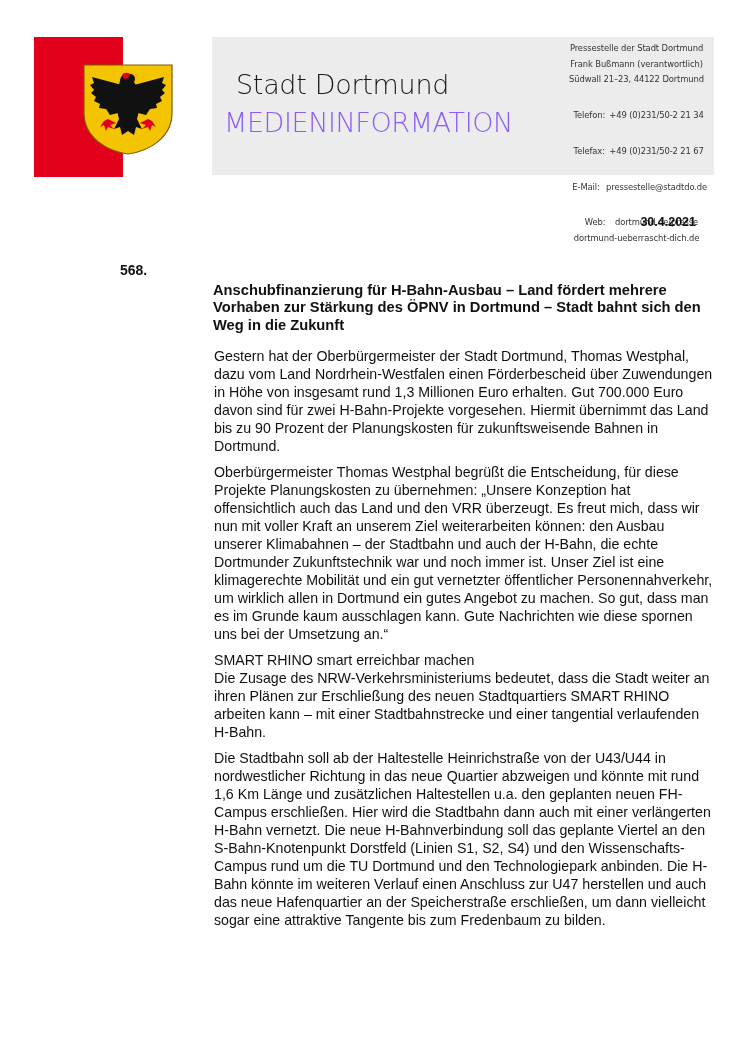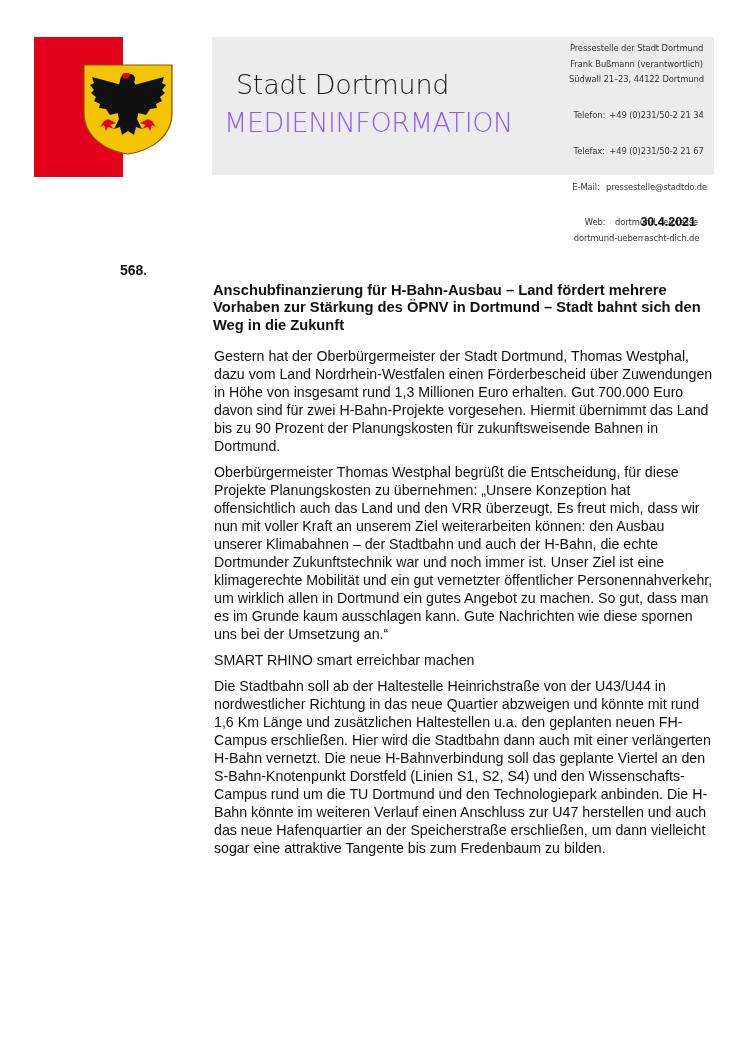--- a/index.html
+++ b/index.html
@@ -63,15 +63,16 @@
 <div class="date">30.4.2021</div>
 <div class="number">568.</div>
 
 <div class="headline">Anschubfinanzierung für H-Bahn-Ausbau – Land fördert mehrere Vorhaben zur Stärkung des ÖPNV in Dortmund – Stadt bahnt sich den Weg in die Zukunft</div>
 
 <div class="body">
   <p>Gestern hat der Oberbürgermeister der Stadt Dortmund, Thomas Westphal, dazu vom Land Nordrhein-Westfalen einen Förderbescheid über Zuwendungen in Höhe von insgesamt rund 1,3 Millionen Euro erhalten. Gut 700.000 Euro davon sind für zwei H-Bahn-Projekte vorgesehen. Hiermit übernimmt das Land bis zu 90 Prozent der Planungskosten für zukunftsweisende Bahnen in Dortmund.</p>
   <p>Oberbürgermeister Thomas Westphal begrüßt die Entscheidung, für diese Projekte Planungskosten zu übernehmen: „Unsere Konzeption hat offensichtlich auch das Land und den VRR überzeugt. Es freut mich, dass wir nun mit voller Kraft an unserem Ziel weiterarbeiten können: den Ausbau unserer Klimabahnen – der Stadtbahn und auch der H-Bahn, die echte Dortmunder Zukunftstechnik war und noch immer ist. Unser Ziel ist eine klimagerechte Mobilität und ein gut vernetzter öffentlicher Personennahverkehr, um wirklich allen in Dortmund ein gutes Angebot zu machen. So gut, dass man es im Grunde kaum ausschlagen kann. Gute Nachrichten wie diese spornen uns bei der Umsetzung an.“</p>
   <p>
     <span class="subhead">SMART RHINO smart erreichbar machen</span>
+    <span>Die Zusage des NRW-Verkehrsministeriums bedeutet, dass die Stadt weiter an ihren Plänen zur Erschließung des neuen Stadtquartiers SMART RHINO arbeiten kann – mit einer Stadtbahnstrecke und einer tangential verlaufenden H-Bahn.</span>
   </p>
   <p>Die Stadtbahn soll ab der Haltestelle Heinrichstraße von der U43/U44 in nordwestlicher Richtung in das neue Quartier abzweigen und könnte mit rund 1,6 Km Länge und zusätzlichen Haltestellen u.a. den geplanten neuen FH-Campus erschließen. Hier wird die Stadtbahn dann auch mit einer verlängerten H-Bahn vernetzt. Die neue H-Bahnverbindung soll das geplante Viertel an den S-Bahn-Knotenpunkt Dorstfeld (Linien S1, S2, S4) und den Wissenschafts-Campus rund um die TU Dortmund und den Technologiepark anbinden. Die H-Bahn könnte im weiteren Verlauf einen Anschluss zur U47 herstellen und auch das neue Hafenquartier an der Speicherstraße erschließen, um dann vielleicht sogar eine attraktive Tangente bis zum Fredenbaum zu bilden.</p>
 </div>
 
 </body></html>

